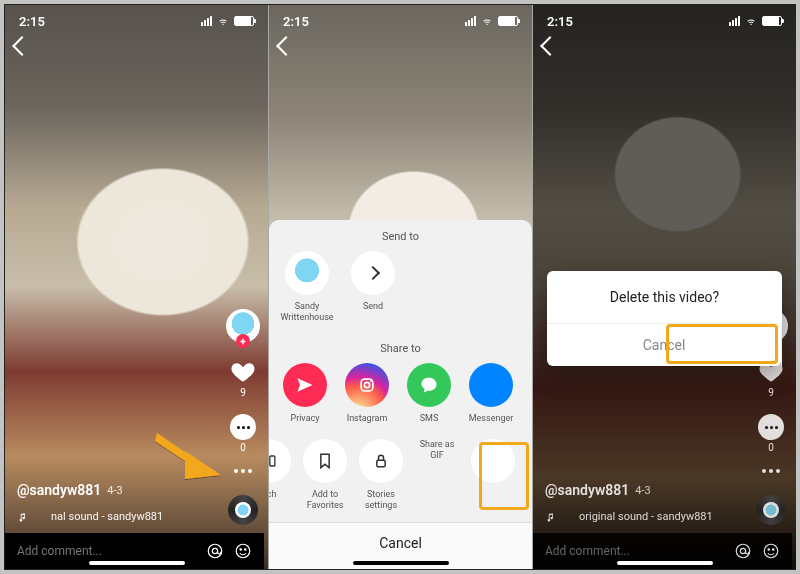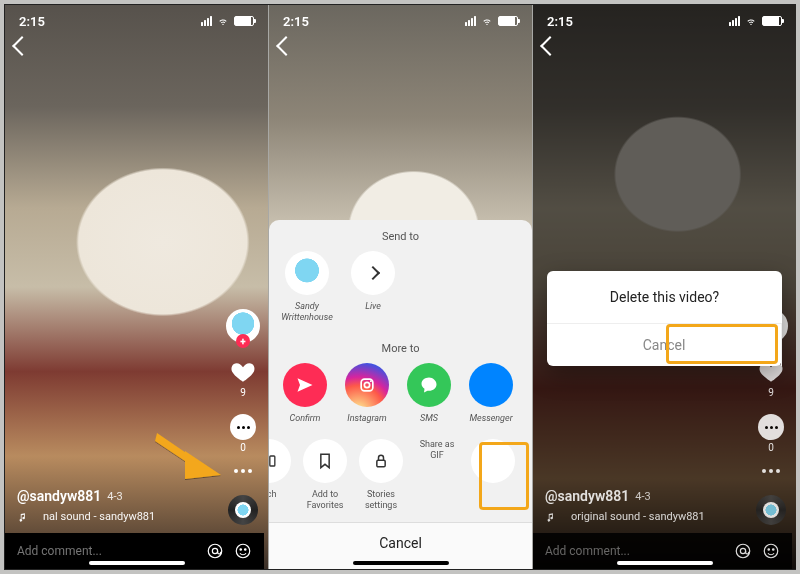--- a/index.html
+++ b/index.html
@@ -32,21 +32,21 @@
   .batt { width: 20px; height: 10px; border: 1px solid #fff; border-radius: 2px; position: relative; }
   .batt::after { content:""; position:absolute; right:-3px; top:2px; width:2px; height:4px; background:#fff; border-radius: 0 1px 1px 0; }
   .batt > i { display:block; height:100%; width: 90%; background:#fff; }
   
   .back { position: absolute; top: 34px; left: 10px; z-index: 50; }
   .chev-left { width: 14px; height: 14px; border-left: 2px solid #fff; border-bottom: 2px solid #fff; transform: rotate(45deg); display:block; }
   
   .meta { position: absolute; left: 12px; bottom: 46px; color: #fff; z-index: 30; }
   .username { font-size: 14px; font-weight: 600; display:flex; align-items:center; gap:6px; }
   .username small { font-weight: 400; font-size: 11px; opacity: .85; }
-  .sound { font-size: 11px; display: flex; align-items:center; gap:16px; margin-top: 6px; opacity: .95; }
+  .sound { font-size: 11px; display: flex; align-items:center; gap:24px; margin-top: 12px; opacity: .95; }
   .note-ico { width:10px; height:10px; }
   
   .comment-bar { position:absolute; left:0; right:4px; bottom:0; height:36px; background:#000; display:flex; align-items:center; padding: 0 12px; gap:10px; z-index:30; }
   .comment-bar input { flex:1; background:transparent; border:none; color:#ddd; font-size:12px; outline:none; }
   .ci { width:18px; height:18px; stroke:#fff; stroke-width:1.6; fill:none; }
   
   .rail { position: absolute; right: 8px; bottom: 44px; display:flex; flex-direction:column; align-items:center; gap:16px; z-index:30; }
   .avatar { width:34px; height:34px; border-radius:50%; background: radial-gradient(circle at 50% 42%, #7fd6f2 0 48%, #fff 50% 100%); border:2px solid #fff; position:relative; }
   .avatar .plus { position:absolute; bottom:-7px; left:50%; transform:translateX(-50%); width:14px; height:14px; background:#fe2c55; border-radius:50%; display:flex; align-items:center; justify-content:center; color:#fff; font-size:10px; font-weight:800; }
   .rail-item { display:flex; flex-direction:column; align-items:center; color:#fff; }
@@ -61,21 +61,21 @@
   .disc::after{ content:""; width:16px; height:16px; border-radius:50%; background: radial-gradient(circle at 50% 50%, #7fd6f2 0 48%, #fff 50% 100%);}
   .home-ind { position:absolute; bottom:4px; left:50%; transform:translateX(-50%); width:96px; height:4px; background:#fff; border-radius:2px; z-index:60;}
   .home-ind.dark { background:#000; }
   
   .arrow { position:absolute; z-index:70; }
   
   .hl { position:absolute; border:3px solid #f3a71a; border-radius:4px; z-index:80; pointer-events:none; }
   
   .sheet { position:absolute; left:0; right:0; bottom:0; background:#f1f1f1; border-radius:10px 10px 0 0; z-index:40; }
   .sec-title { text-align:center; font-size:11px; color:#555; padding:10px 16px 8px; }
-  .row { display:flex; align-items:flex-start; gap:18px; padding:0 14px 10px; overflow:hidden;font-style:italic; }
+  .row { display:flex; align-items:flex-start; gap:18px; padding:0 14px 10px; overflow:hidden; }
   .item { display:flex; flex-direction:column; align-items:center; width:48px; gap:6px; }
   .item.w44 { width:44px; }
   .circ { width:44px; height:44px; border-radius:50%; display:flex; align-items:center; justify-content:center; flex:0 0 auto; }
   .lbl { font-size:9px; color:#555; text-align:center; line-height:1.15; }
   .circ.white { background:#fff; }
   .circ svg { width:20px; height:20px; }
   .circ .gif { font-size:12px; font-weight:800; color:#000; }
   .sheet-cancel { border-top:1px solid #ddd; text-align:center; font-size:14px; color:#222; padding:12px 0 18px; background:#fafafa; border-radius:0 0 0 0; }
   
   .send-avatar { width:44px; height:44px; border-radius:50%; background:#fff; position:relative; overflow:hidden; }
@@ -227,33 +227,33 @@
       <div class="sec-title">Send to</div>
       <div class="row">
         <div class="item">
           <span class="send-avatar"></span>
           <span class="lbl">Sandy Writtenhouse</span>
         </div>
         <div class="item">
           <span class="more-circ">
               <span class="more-chev"></span>
             </span>
-          <span class="lbl">Live</span>
-        </div>
-      </div>
-
-      <div class="sec-title">More to</div>
+          <span class="lbl">Send</span>
+        </div>
+      </div>
+
+      <div class="sec-title">Share to</div>
       <div class="row">
         <div class="item w44">
           <span class="circ c-msg">
               <svg viewBox="0 0 24 24">
                 <path fill="#fff" d="M3 20l18-8L3 4l3 8-3 8zm4.2-7l9.8-1-9.8-1 .9 1-.9 1z"></path>
               </svg>
             </span>
-          <span class="lbl">Confirm</span>
+          <span class="lbl">Privacy</span>
         </div>
         <div class="item w44">
           <span class="circ c-ig">
               <svg viewBox="0 0 24 24">
                 <rect x="5" y="5" width="14" height="14" rx="4" fill="none" stroke="#fff" stroke-width="2"></rect>
                 <circle cx="12" cy="12" r="3.2" fill="none" stroke="#fff" stroke-width="2"></circle>
                 <circle cx="16.6" cy="7.4" r="1.1" fill="#fff"></circle>
               </svg>
             </span>
           <span class="lbl">Instagram</span>

